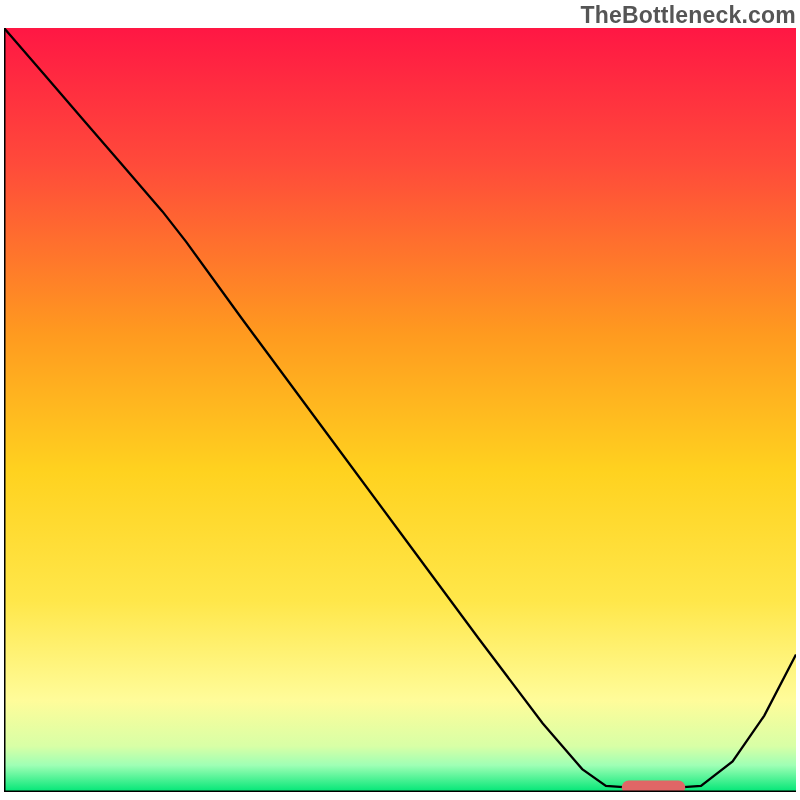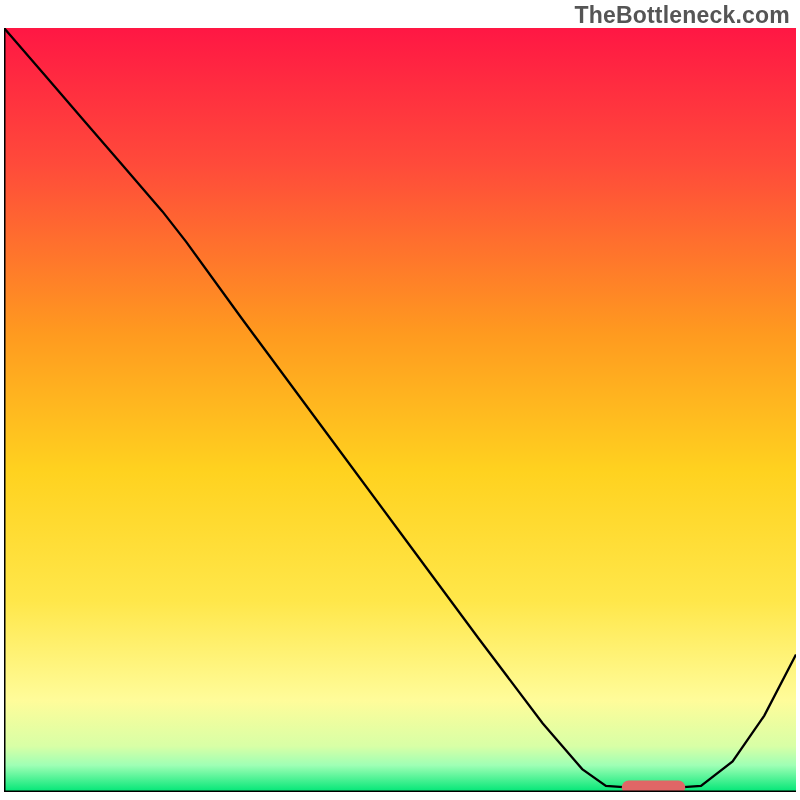--- a/index.html
+++ b/index.html
@@ -12,21 +12,21 @@
     font-family: Arial, Helvetica, sans-serif;
   }
   .stage {
     position: relative;
     width: 800px;
     height: 800px;
   }
   .watermark {
     position: absolute;
     top: 2px;
-    right: 10px;
+    right: 4px;
     font-size: 23px;
     font-weight: 600;
     color: #555;
     letter-spacing: 0.2px;
     z-index: 30;
     pointer-events: none;
   }
   .plot {
     position: absolute;
     

